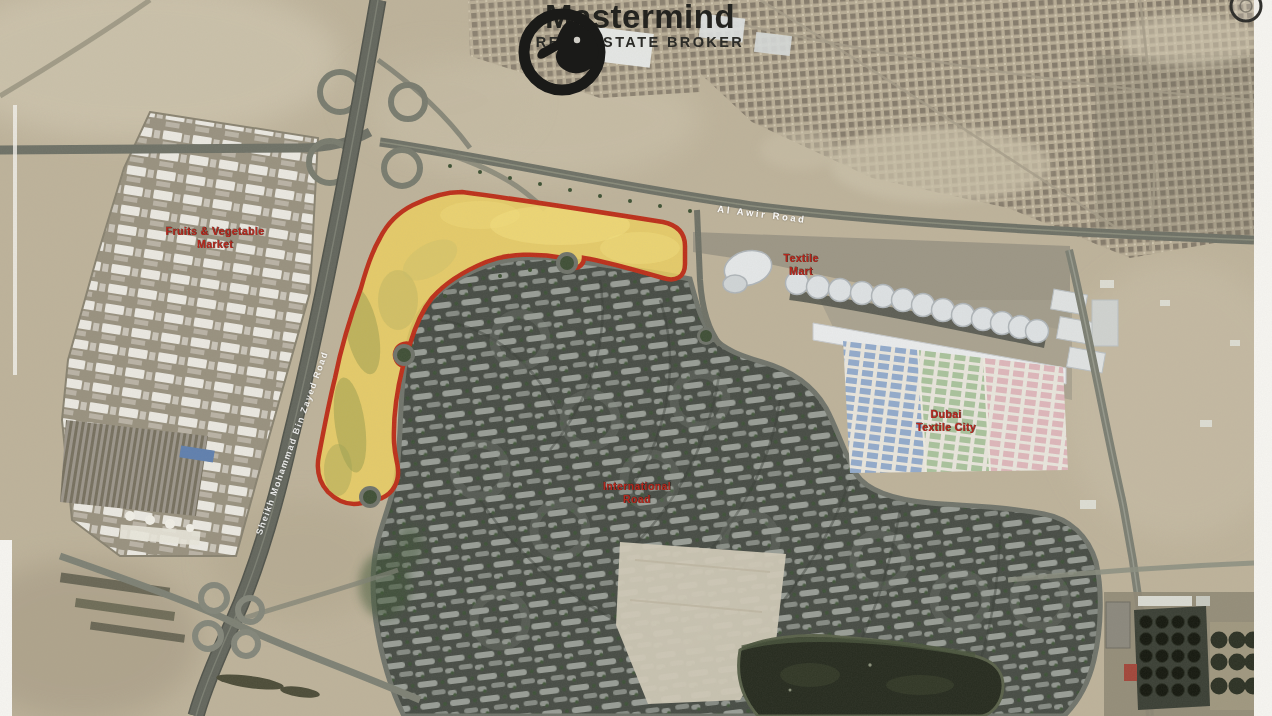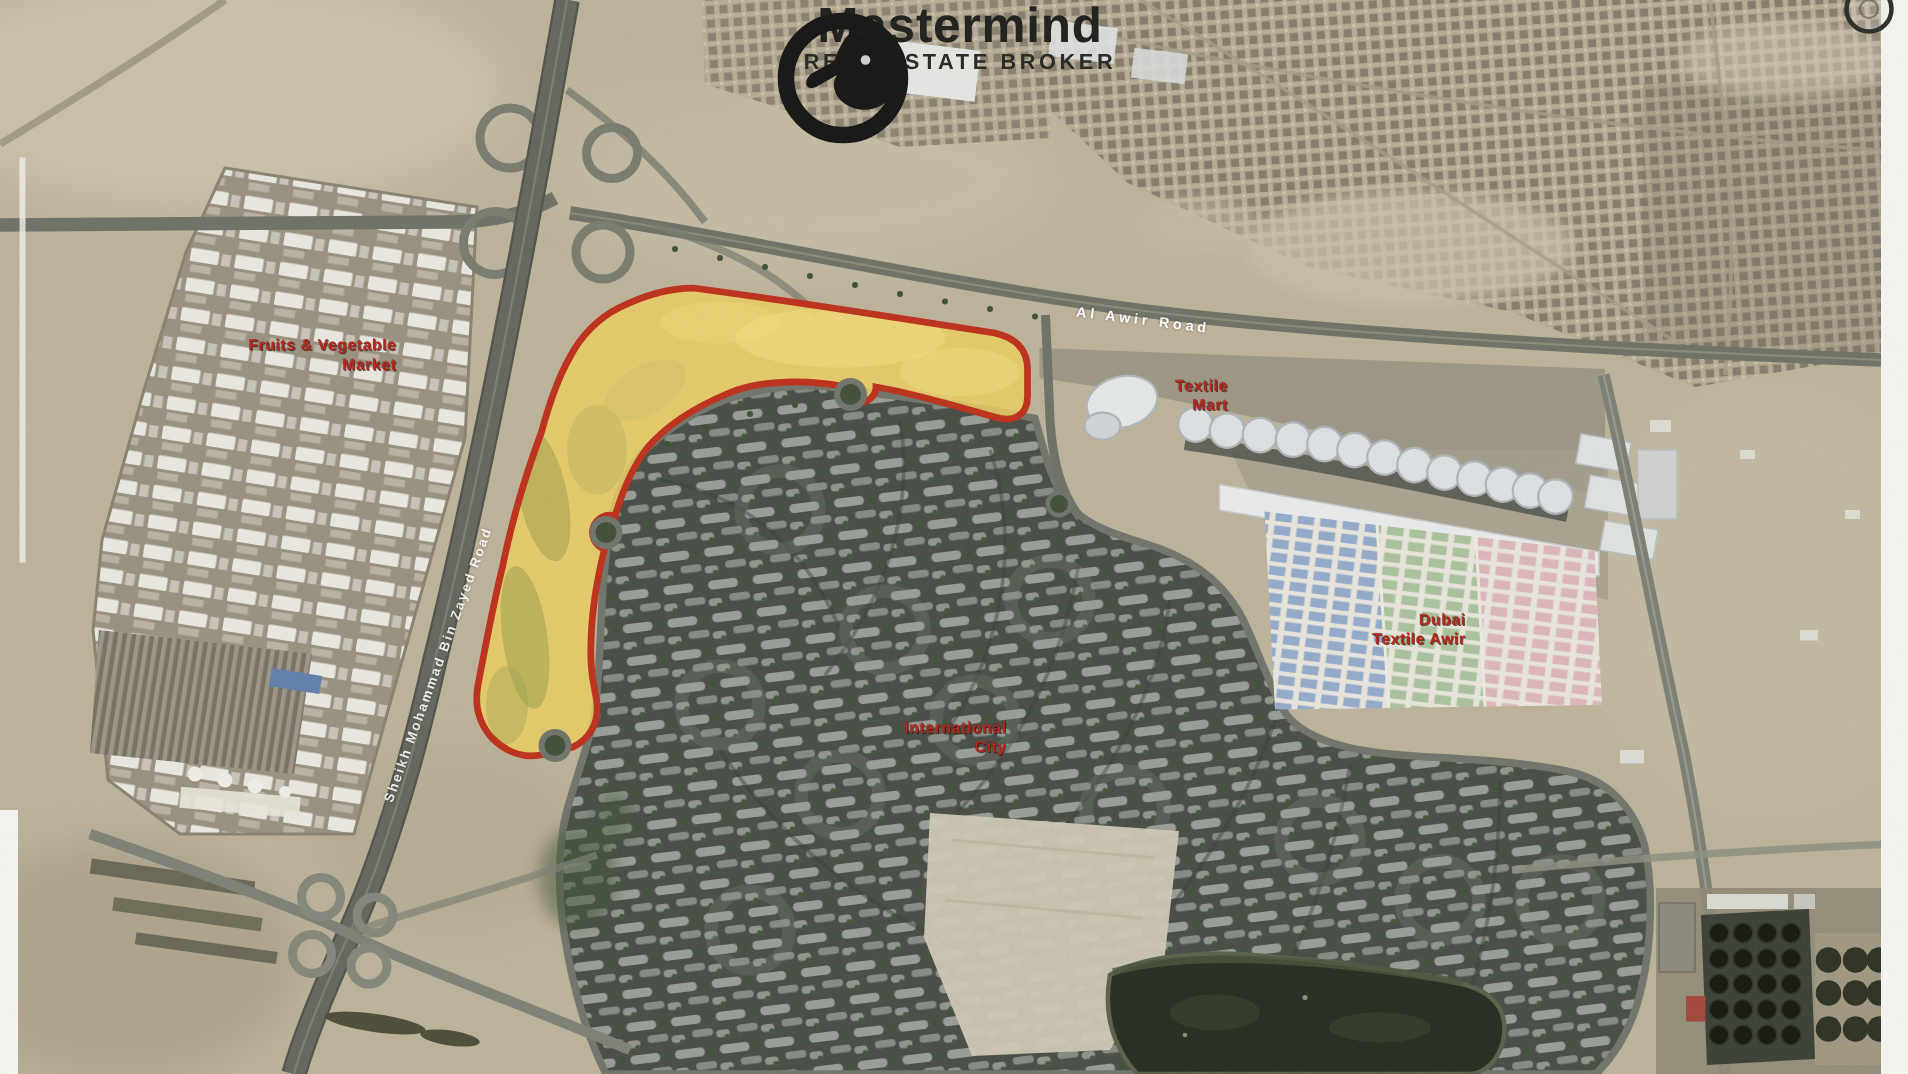--- a/index.html
+++ b/index.html
@@ -1,19 +1,19 @@
 <!DOCTYPE html>
 <html style="--sand: #bdb29a; --label_red: #b5281e; --road_label: #ffffff; --plot_fill: #edd05e; --plot_outline: #bc2f1a;"><head>
 <meta charset="utf-8">
 <style>
   html,body{margin:0;padding:0;background:#888;}
   #stage{position:relative;width:1272px;height:716px;overflow:hidden;
          font-family:"Liberation Sans",sans-serif;background:var(--sand,#bdb29a);}
   #stage svg{position:absolute;left:0;top:0;}
-  .map-label{position:absolute;transform:translate(-50%,-50%);text-align:right;
+  .map-label{position:absolute;transform:translate(-50%,-50%);text-align:center;
     font-weight:bold;font-size:10.5px;line-height:12.5px;letter-spacing:.4px;
     color:var(--label_red,#b5281e);white-space:pre-line;
     text-shadow:.7px .7px 0 rgba(40,10,5,.65), -0.3px -0.3px 0 rgba(40,10,5,.25);}
   .road-label{position:absolute;color:var(--road_label,#fff);font-weight:bold;
     white-space:nowrap;opacity:.93;text-shadow:0 0 2px rgba(0,0,0,.45);}
   #al-awir-label{left:762px;top:214px;font-size:9.5px;letter-spacing:2.6px;
     transform:translate(-50%,-50%) rotate(7deg);}
   #smbz-label{left:292px;top:443px;font-size:9px;letter-spacing:1.4px;
     transform:translate(-50%,-50%) rotate(-70deg);opacity:.85;}
   #logo{position:absolute;left:640px;top:4px;transform:translateX(-50%);
@@ -387,20 +387,20 @@
   </svg>
   <div class="name">Mastermind</div>
   <div class="tagline">REAL ESTATE BROKER</div>
 </div>
 
 <div class="map-label" style="left:215px;top:237px;">Fruits &amp; Vegetable
 Market</div>
 <div class="map-label" style="left:801px;top:264px;">Textile
 Mart</div>
 <div class="map-label" style="left:946px;top:420px;">Dubai
-Textile Awir</div>
+Textile City</div>
 <div class="map-label" style="left:637px;top:492px;">International
-City</div>
+Road</div>
 
 <div class="road-label" id="al-awir-label">Al Awir Road</div>
 <div class="road-label" id="smbz-label">Sheikh Mohammad Bin Zayed Road</div>
 
 </div>
 
 </body></html>

